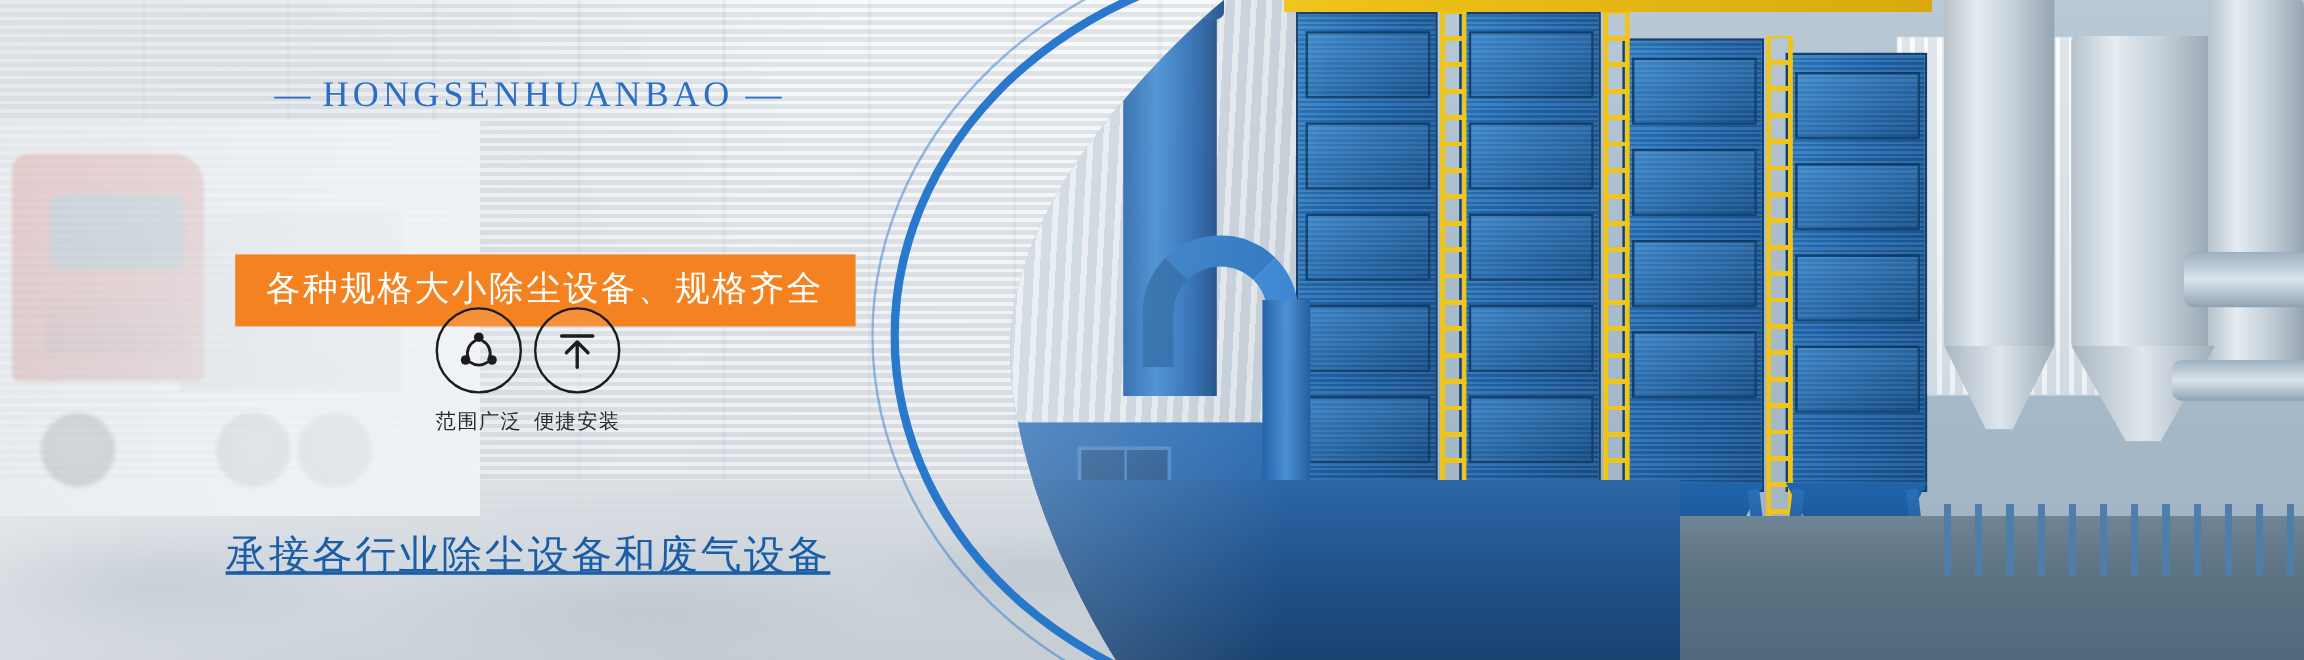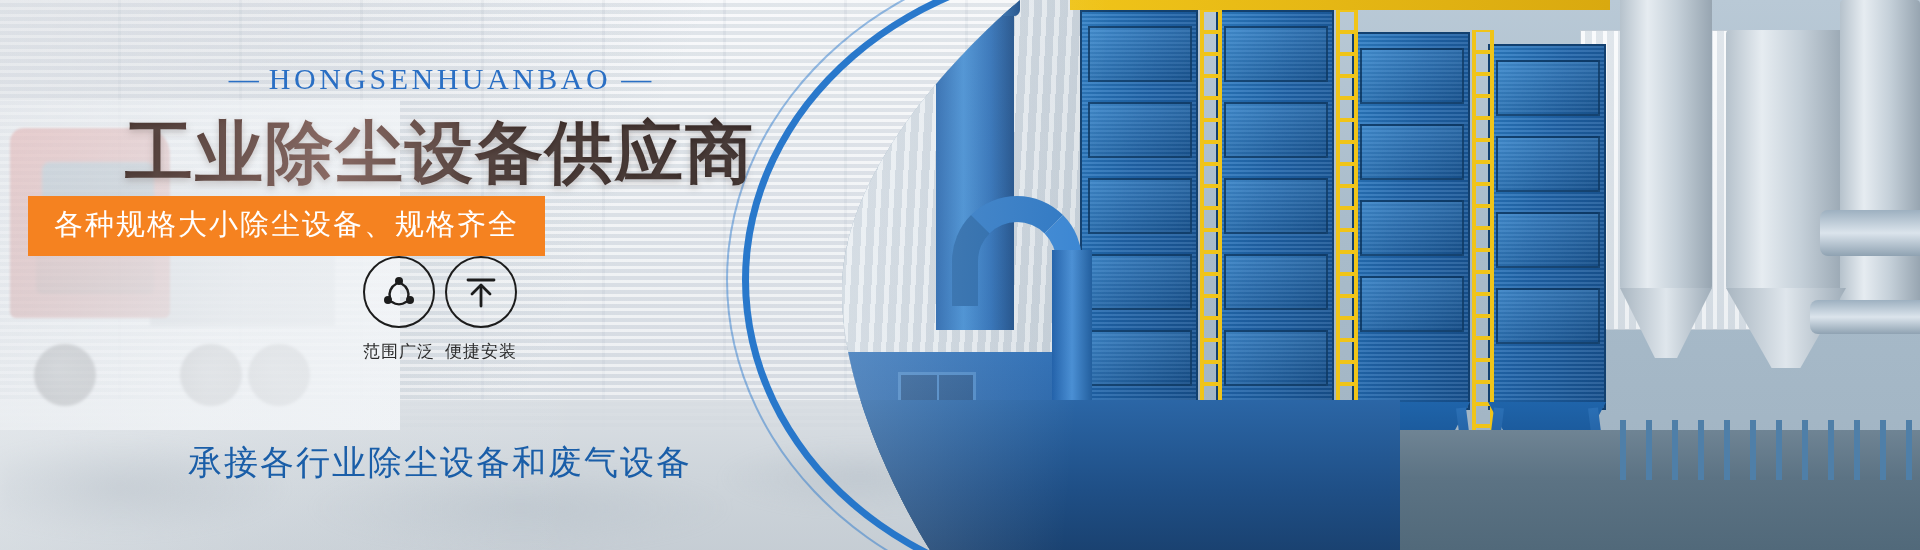--- a/index.html
+++ b/index.html
@@ -287,21 +287,21 @@
     position:absolute; left:0; right:0; top:108px;
     text-align:center;
     font-size:68px; font-weight:bold; letter-spacing:2px;
     background:linear-gradient(100deg,#3a2b28 0%, #4b3631 18%, #8d6a63 38%, #3c2c28 58%, #2e2220 100%);
     -webkit-background-clip:text; background-clip:text;
     -webkit-text-fill-color:transparent; color:#3a2b28;
     text-shadow:0 3px 7px rgba(120,110,105,.35);
     white-space:nowrap;
   }
 
-  .sub-bar-wrap { position:absolute; left:0; right:0; top:196px; text-align:left;margin-left:28px; }
+  .sub-bar-wrap { position:absolute; left:0; right:0; top:212px; text-align:center;margin-left:28px; }
   .sub-bar {
     display:inline-block;
     background:#f58220;
     color:#ffffff;
     font-size:29px; letter-spacing:2px;
     padding:9px 26px 11px;
     white-space:nowrap;
   }
 
   .features {
@@ -318,20 +318,21 @@
   .fcircle svg { display:block; }
   .flabel {
     margin-top:12px; font-size:17px; color:#2b2b2b; letter-spacing:1px; white-space:nowrap;
   }
 
   .tagline {
     position:absolute; left:0; right:0; top:440px;
     text-align:center;
     font-size:34px; letter-spacing:2px; color:#1a5ea8; font-weight:500;
     white-space:nowrap;
+    text-decoration:underline;
   }
 </style>
 </head>
 <body>
 
 <div id="banner">
 
   <div class="bg-base"></div>
   <div class="bg-warehouse"></div>
   <div class="bg-warehouse-shadow"></div>
@@ -432,21 +433,20 @@
 
   <div class="arc-stroke"></div>
   <div class="arc-stroke-2"></div>
 
   <div class="content">
 
     <div class="eyebrow">
       <span class="dash">—</span><span>HONGSENHUANBAO</span><span class="dash">—</span>
     </div>
 
-    <div class="title">工业除尘设备供应商</div>
 
     <div class="sub-bar-wrap">
       <div class="sub-bar">各种规格大小除尘设备、规格齐全</div>
     </div>
 
     <div class="features">
 
       <div class="feature">
         <div class="fcircle">
           <svg width="42" height="42" viewBox="0 0 42 42">

